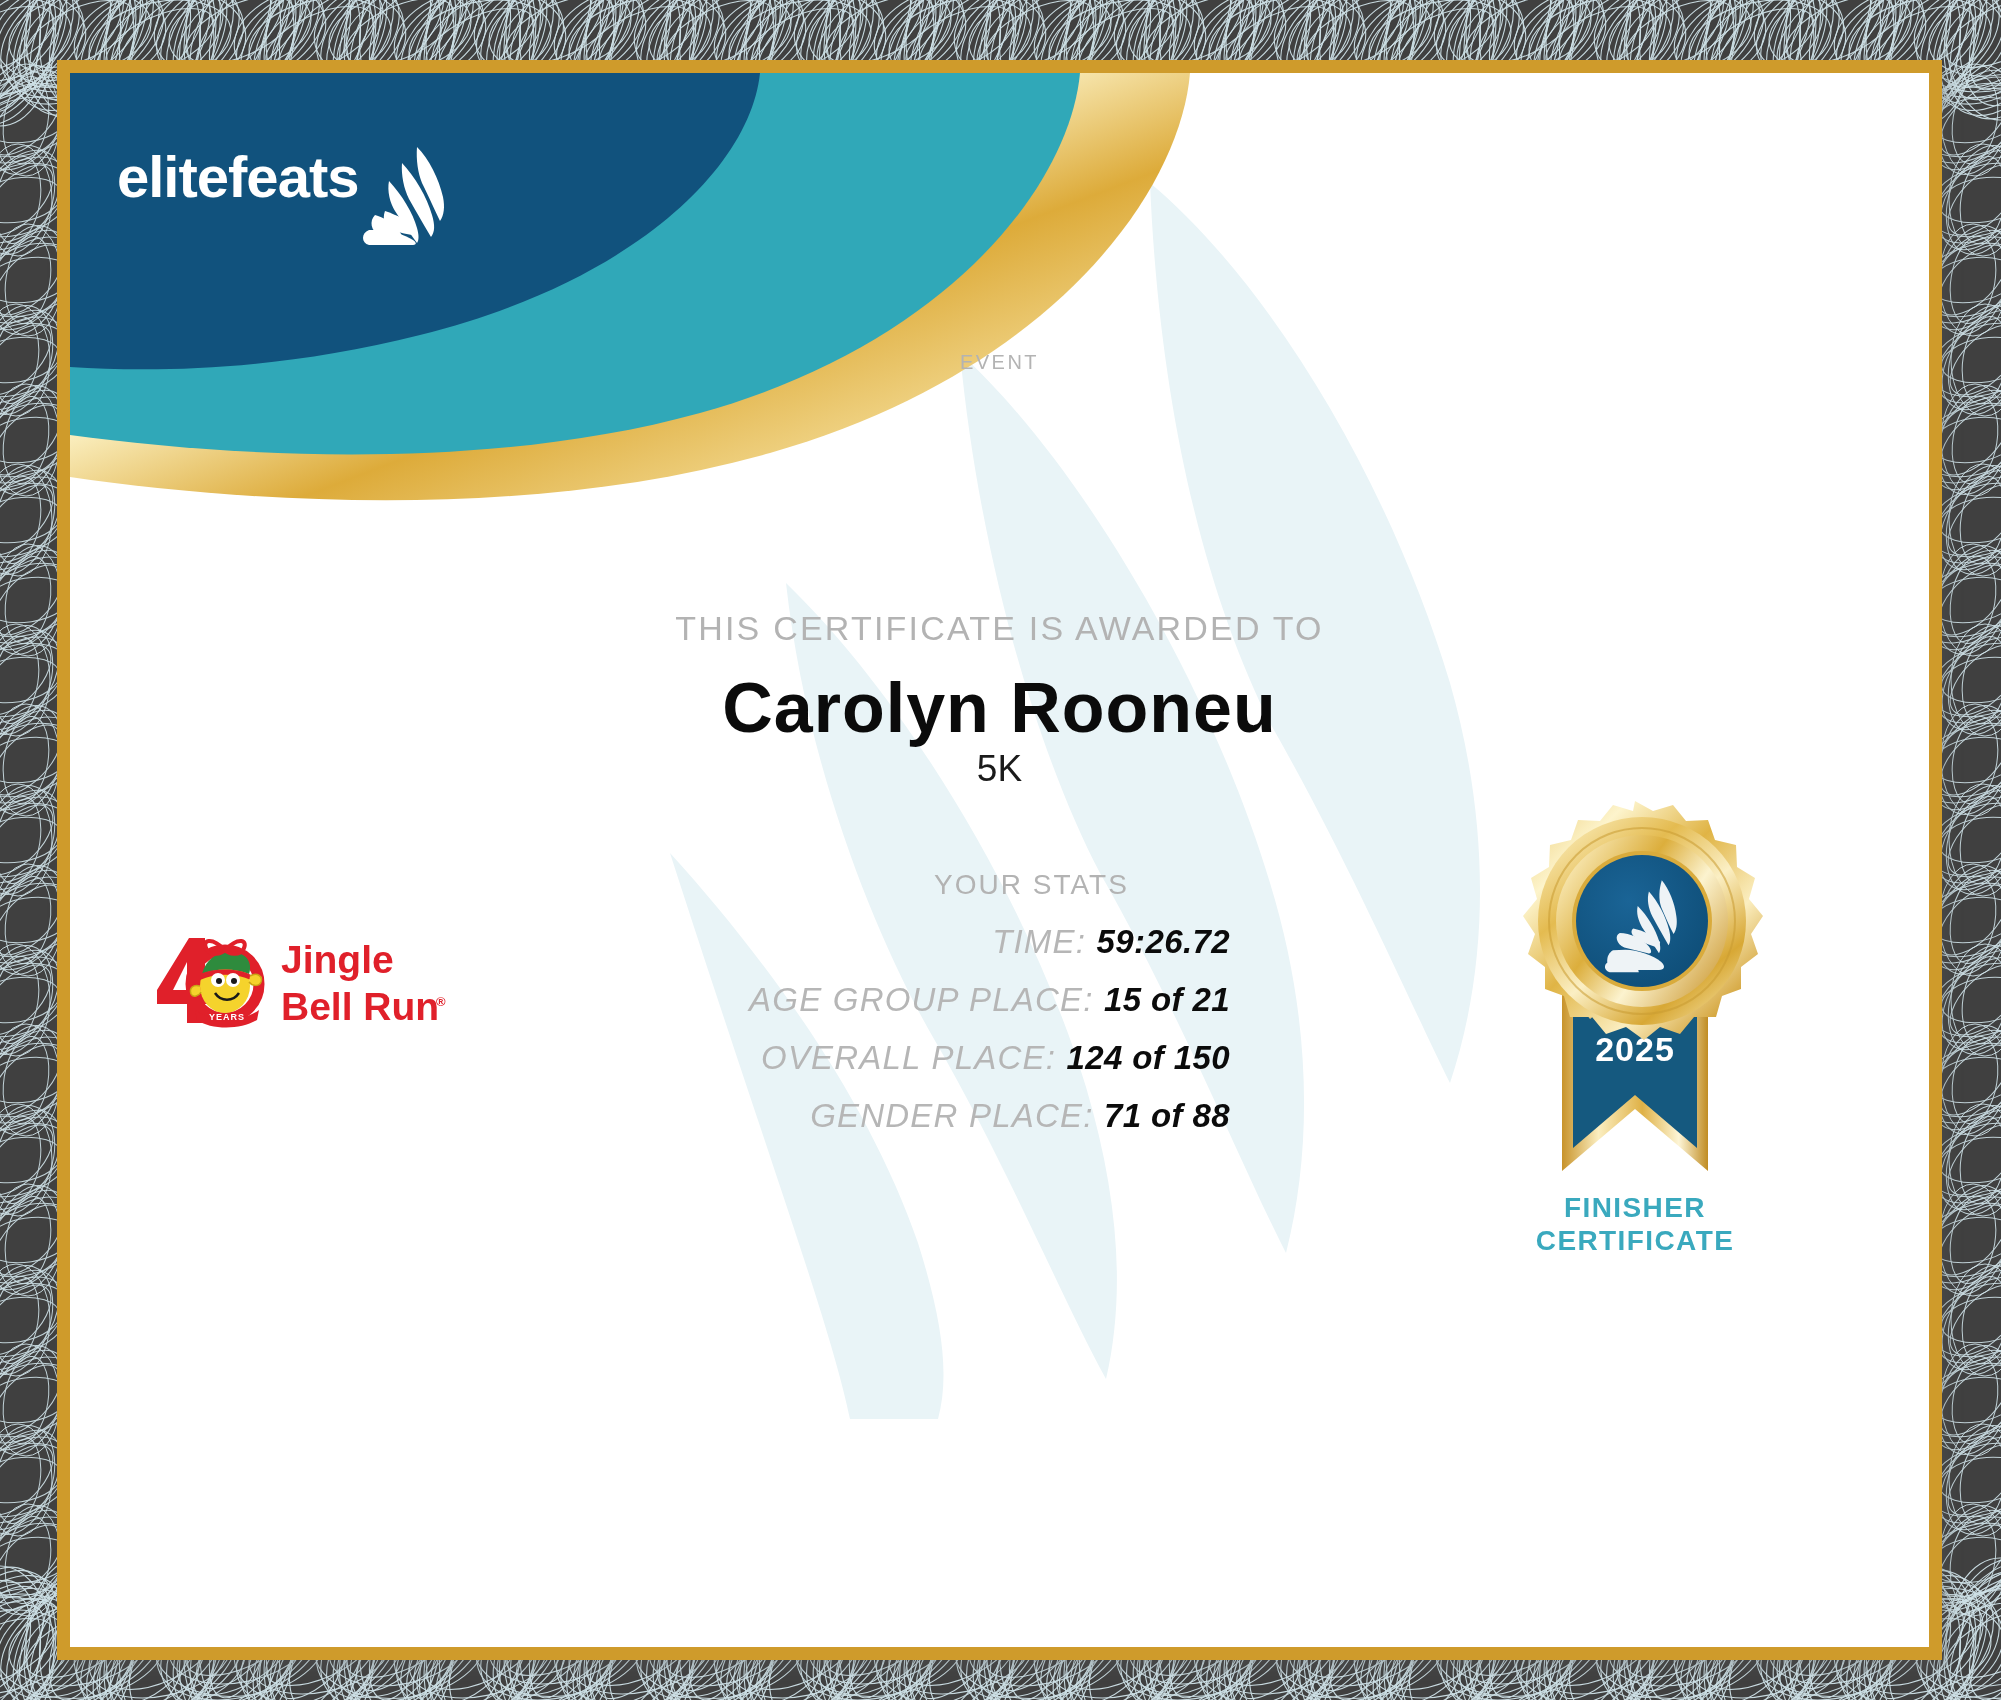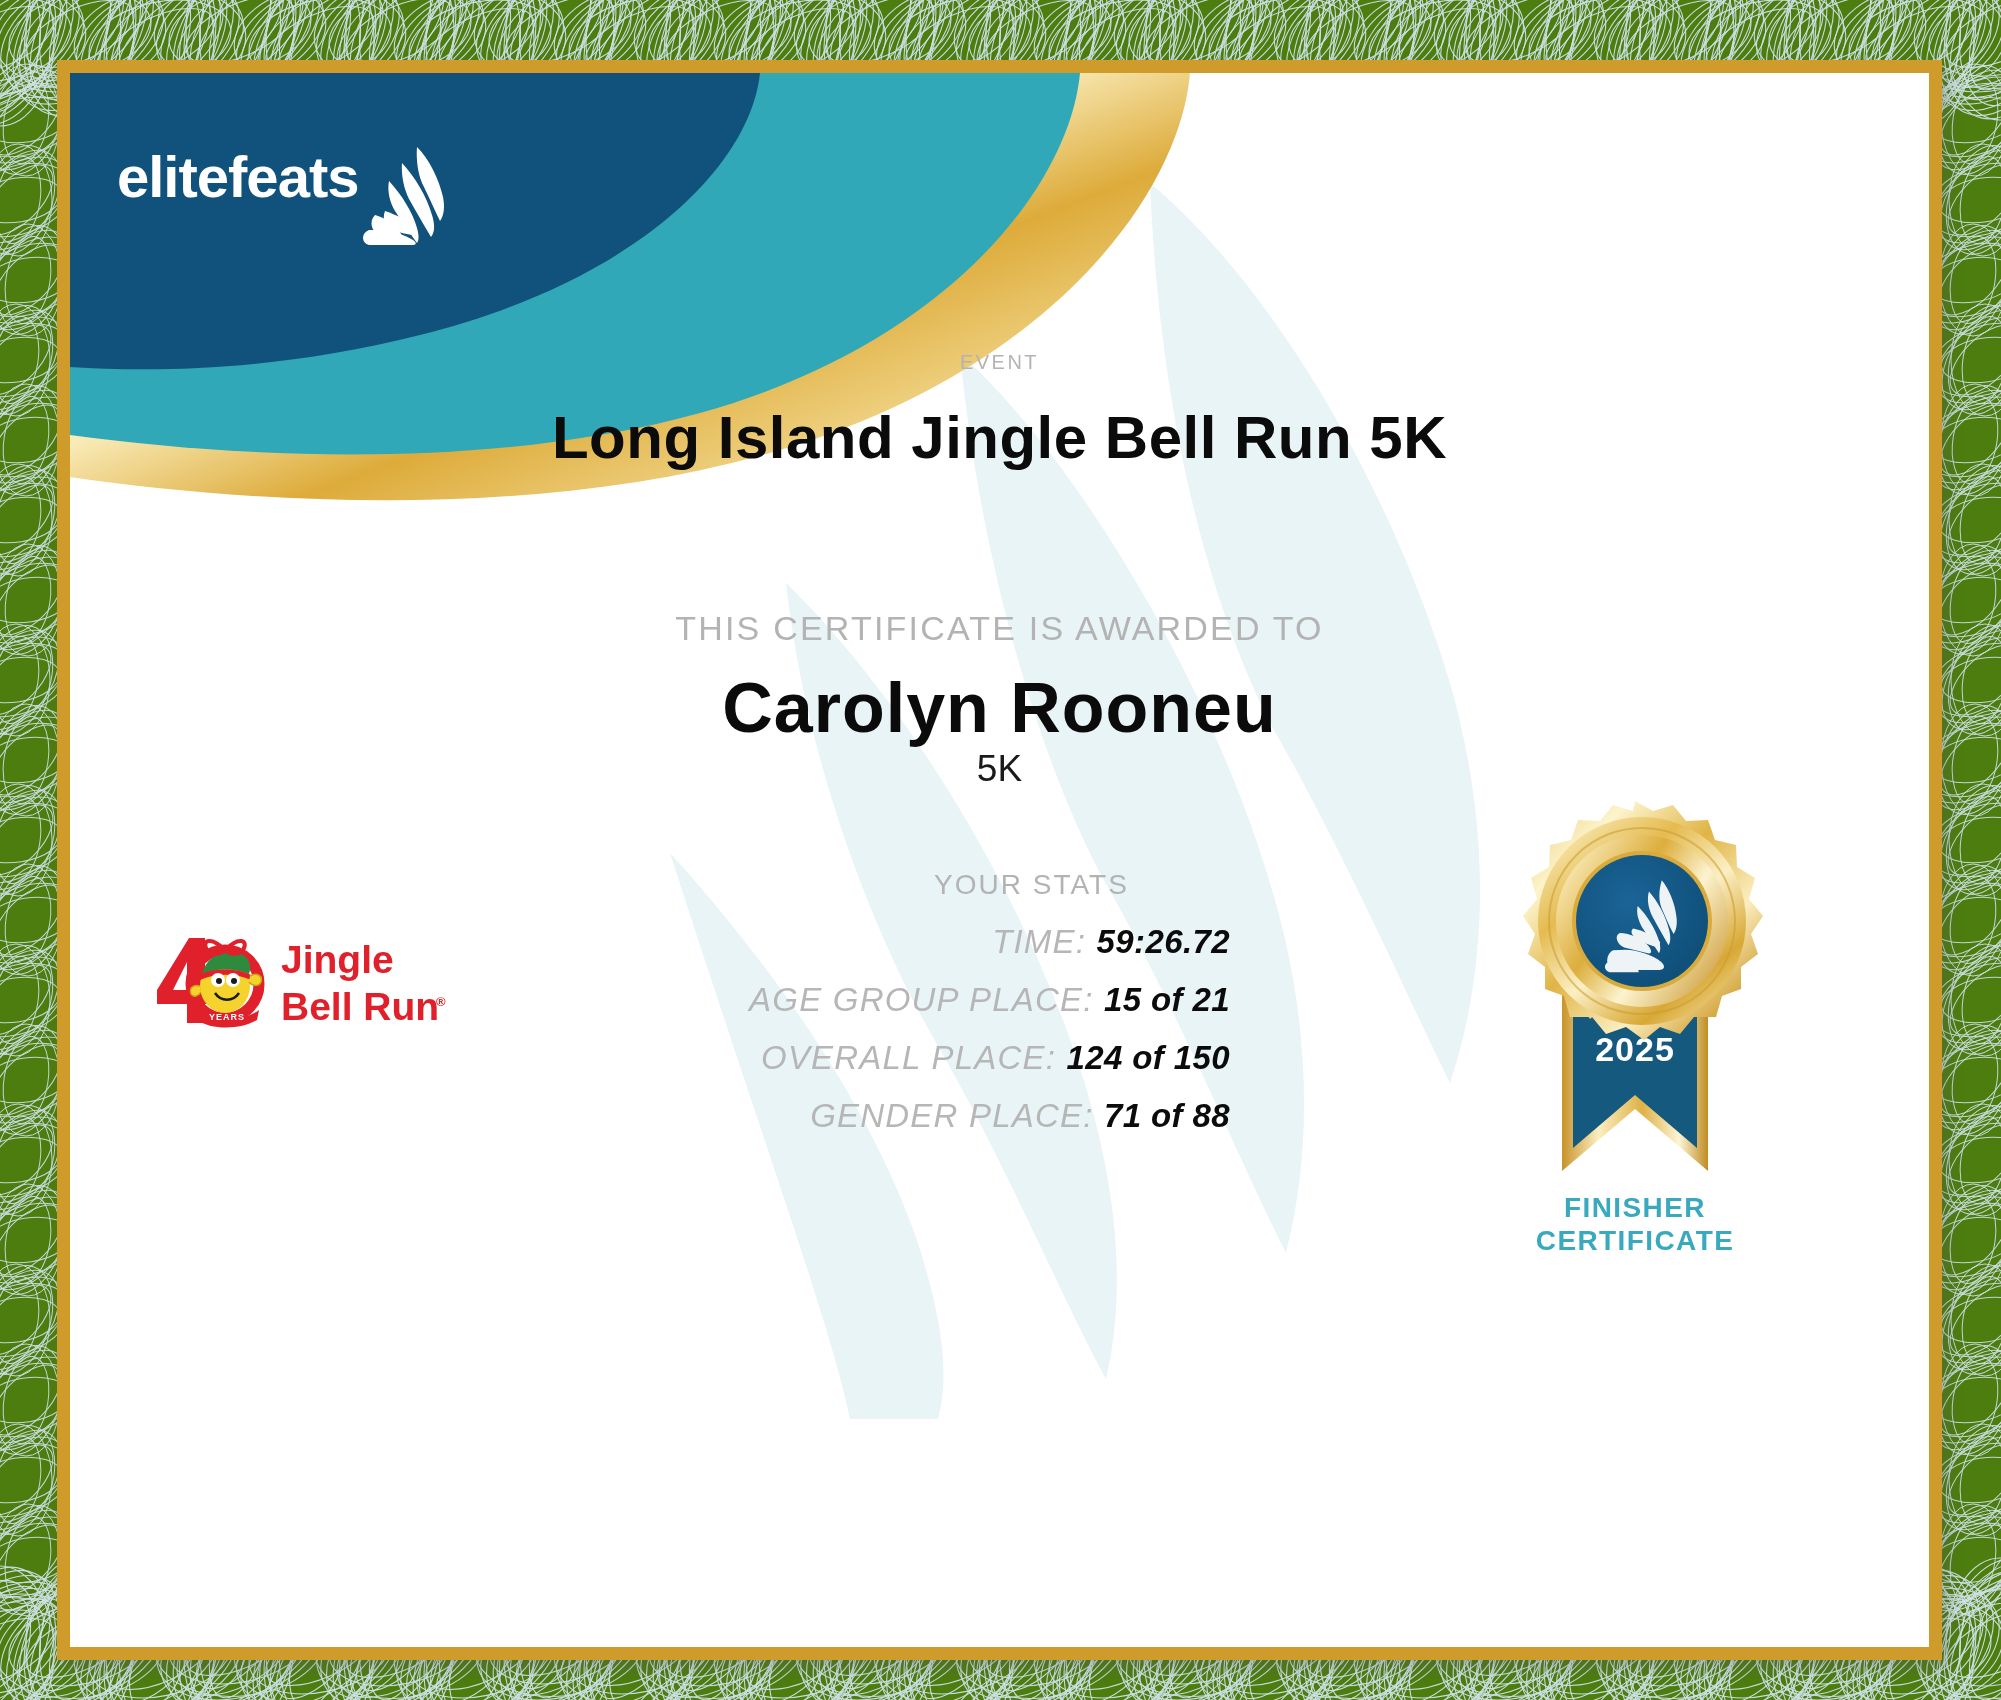--- a/index.html
+++ b/index.html
@@ -14,21 +14,21 @@
     overflow: hidden;
     position: relative;
   }
 
   
   #page {
     position: absolute;
     left: 0; top: 0;
     width: 2001px;
     height: 1700px;
-    background: #4d7c0f;
+    background: #404040;
     overflow: hidden;
   }
   .guilloche {
     position: absolute;
     left: 0; top: 0;
     width: 2001px;
     height: 1700px;
     pointer-events: none;
   }
 
@@ -411,21 +411,20 @@
                    L 262 100 C 254 96, 252 86, 258 80 Z"></path>
           <path d="M266 95 C 276 96, 288 100, 296 105 C 300 108, 300 110, 294 110
                    L 252 110 C 244 108, 244 98, 252 95 Z"></path>
         </g>
       </svg>
 
       <div class="content">
 
         <div class="label-caps" id="event-label">EVENT</div>
 
-        <div id="event-title">Long Island Jingle Bell Run 5K</div>
 
         <div class="label-caps" id="awarded-label">THIS CERTIFICATE IS AWARDED TO</div>
 
         <div id="recipient-name">Carolyn Rooneu</div>
 
         <div id="recipient-distance">5K</div>
 
         <div class="label-caps" id="stats-label">YOUR STATS</div>
 
         <div id="stats-list">

